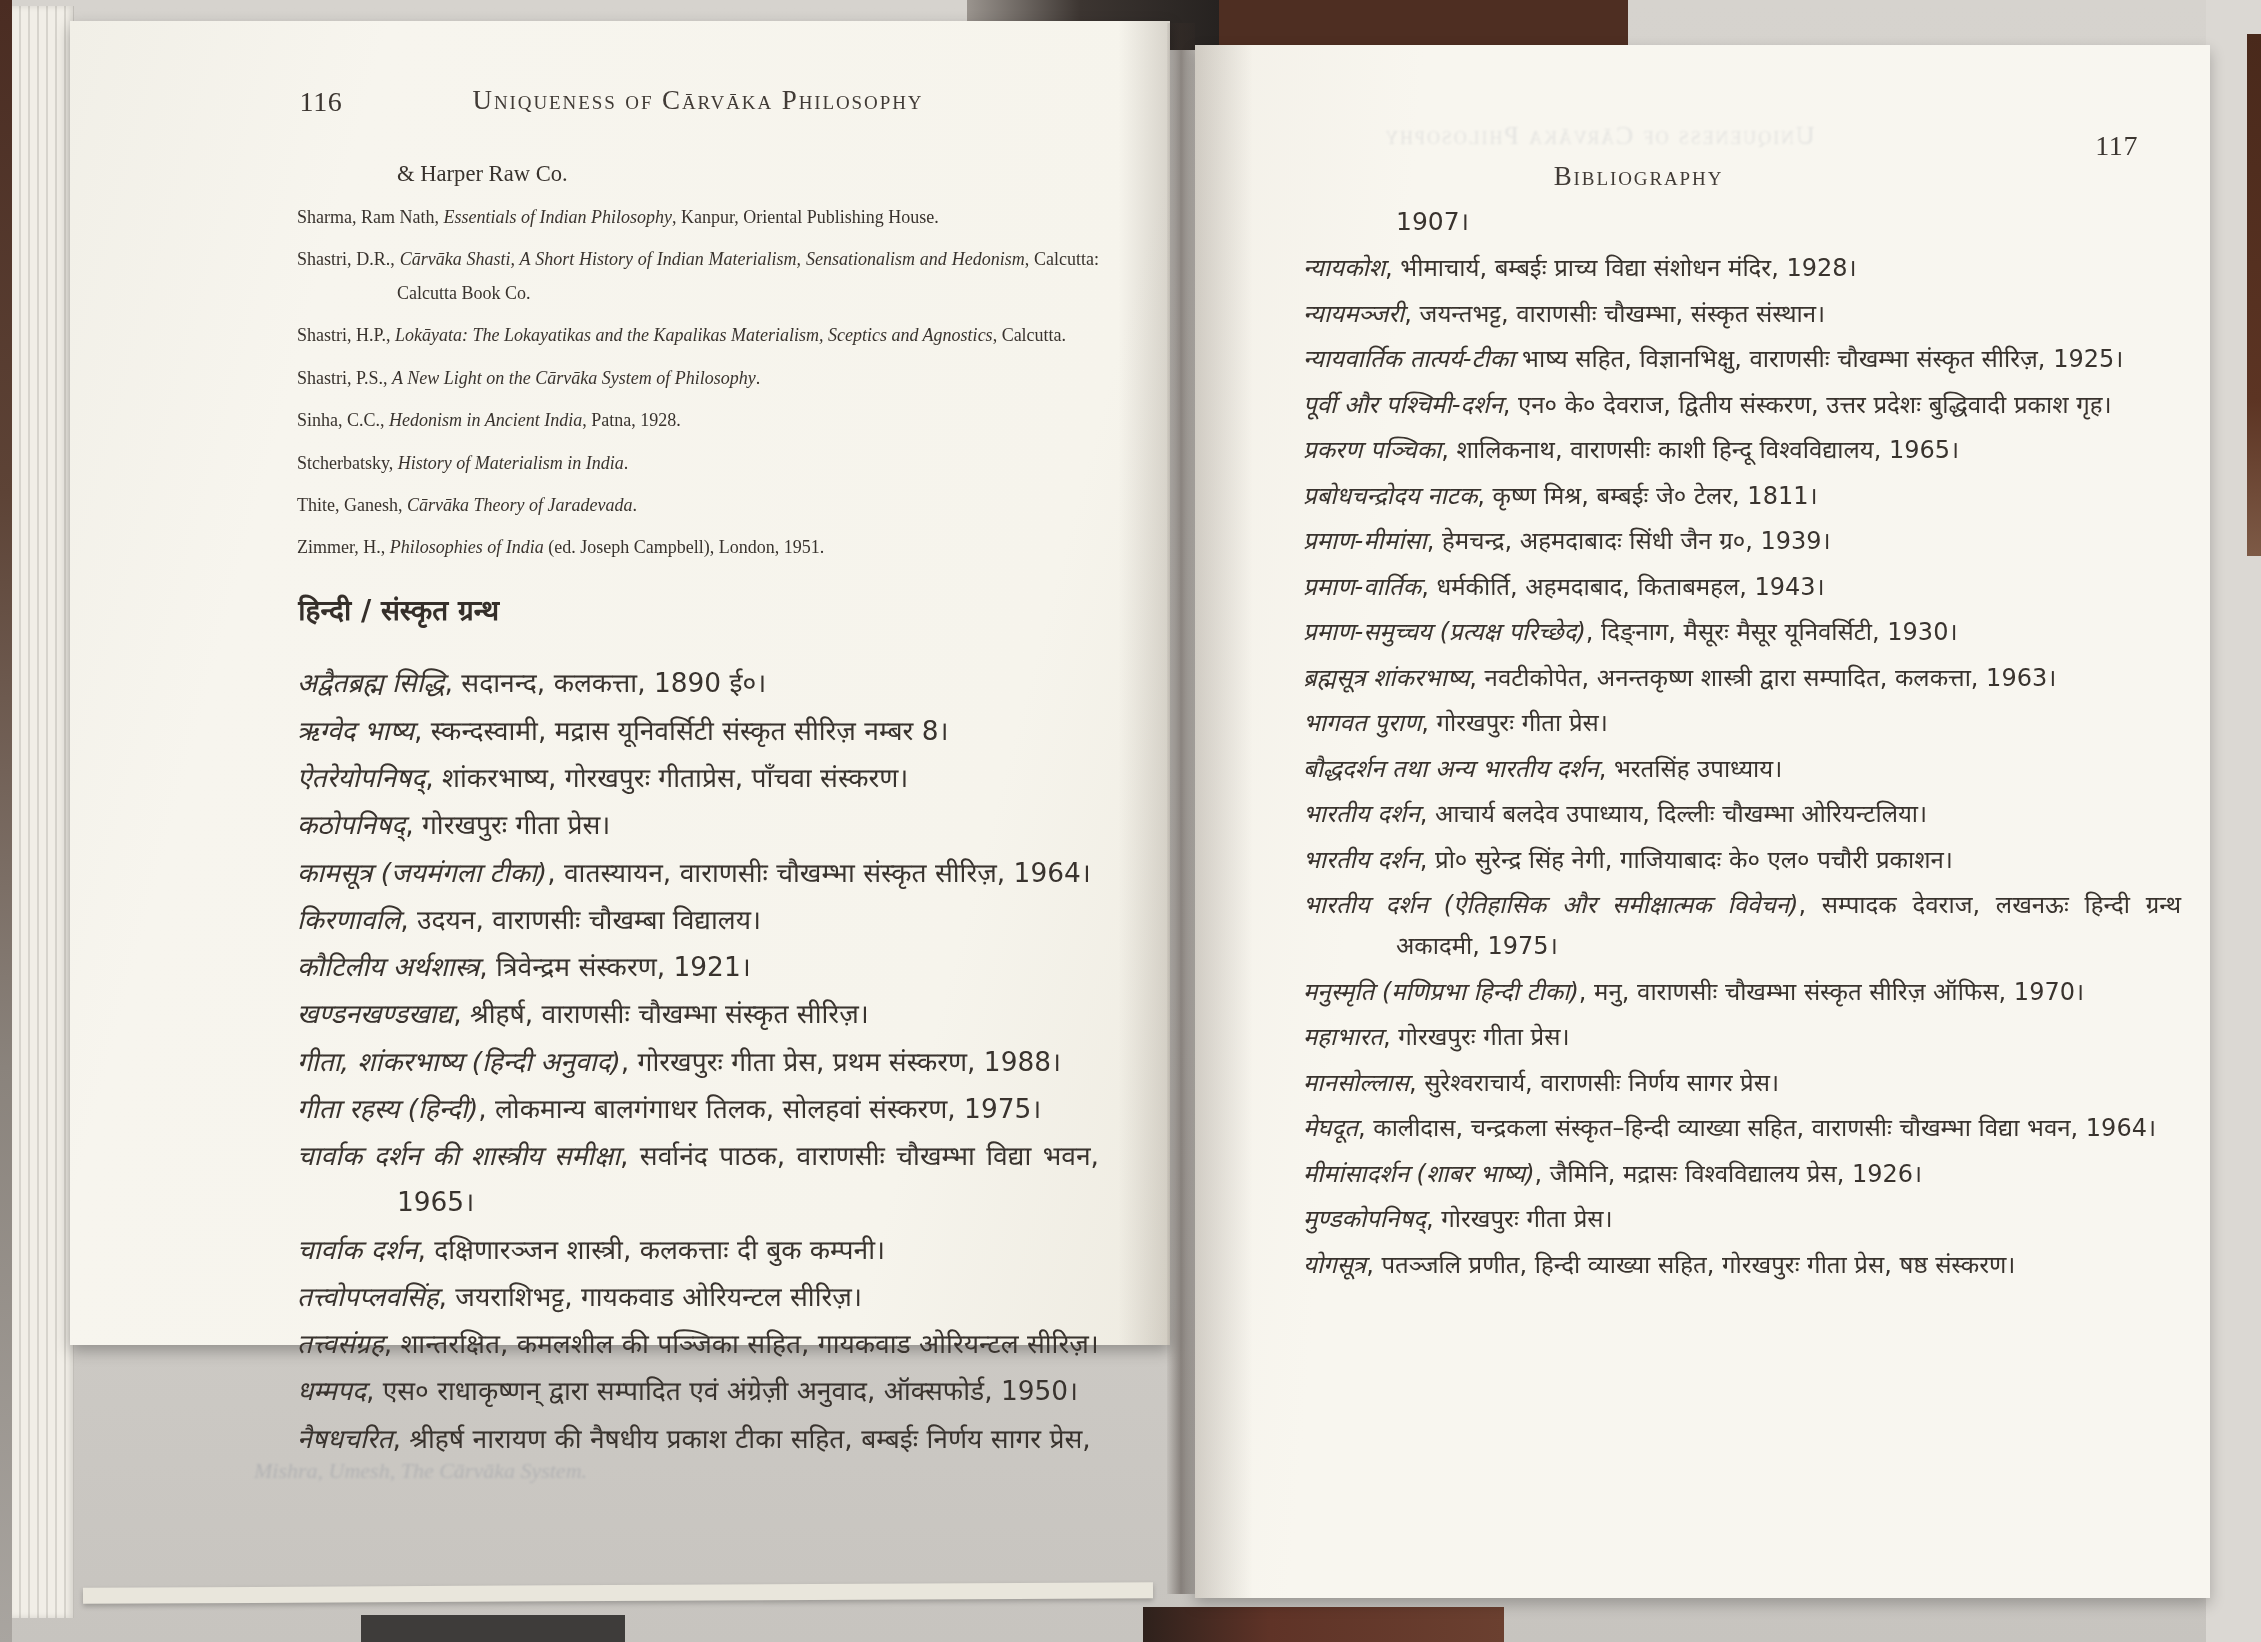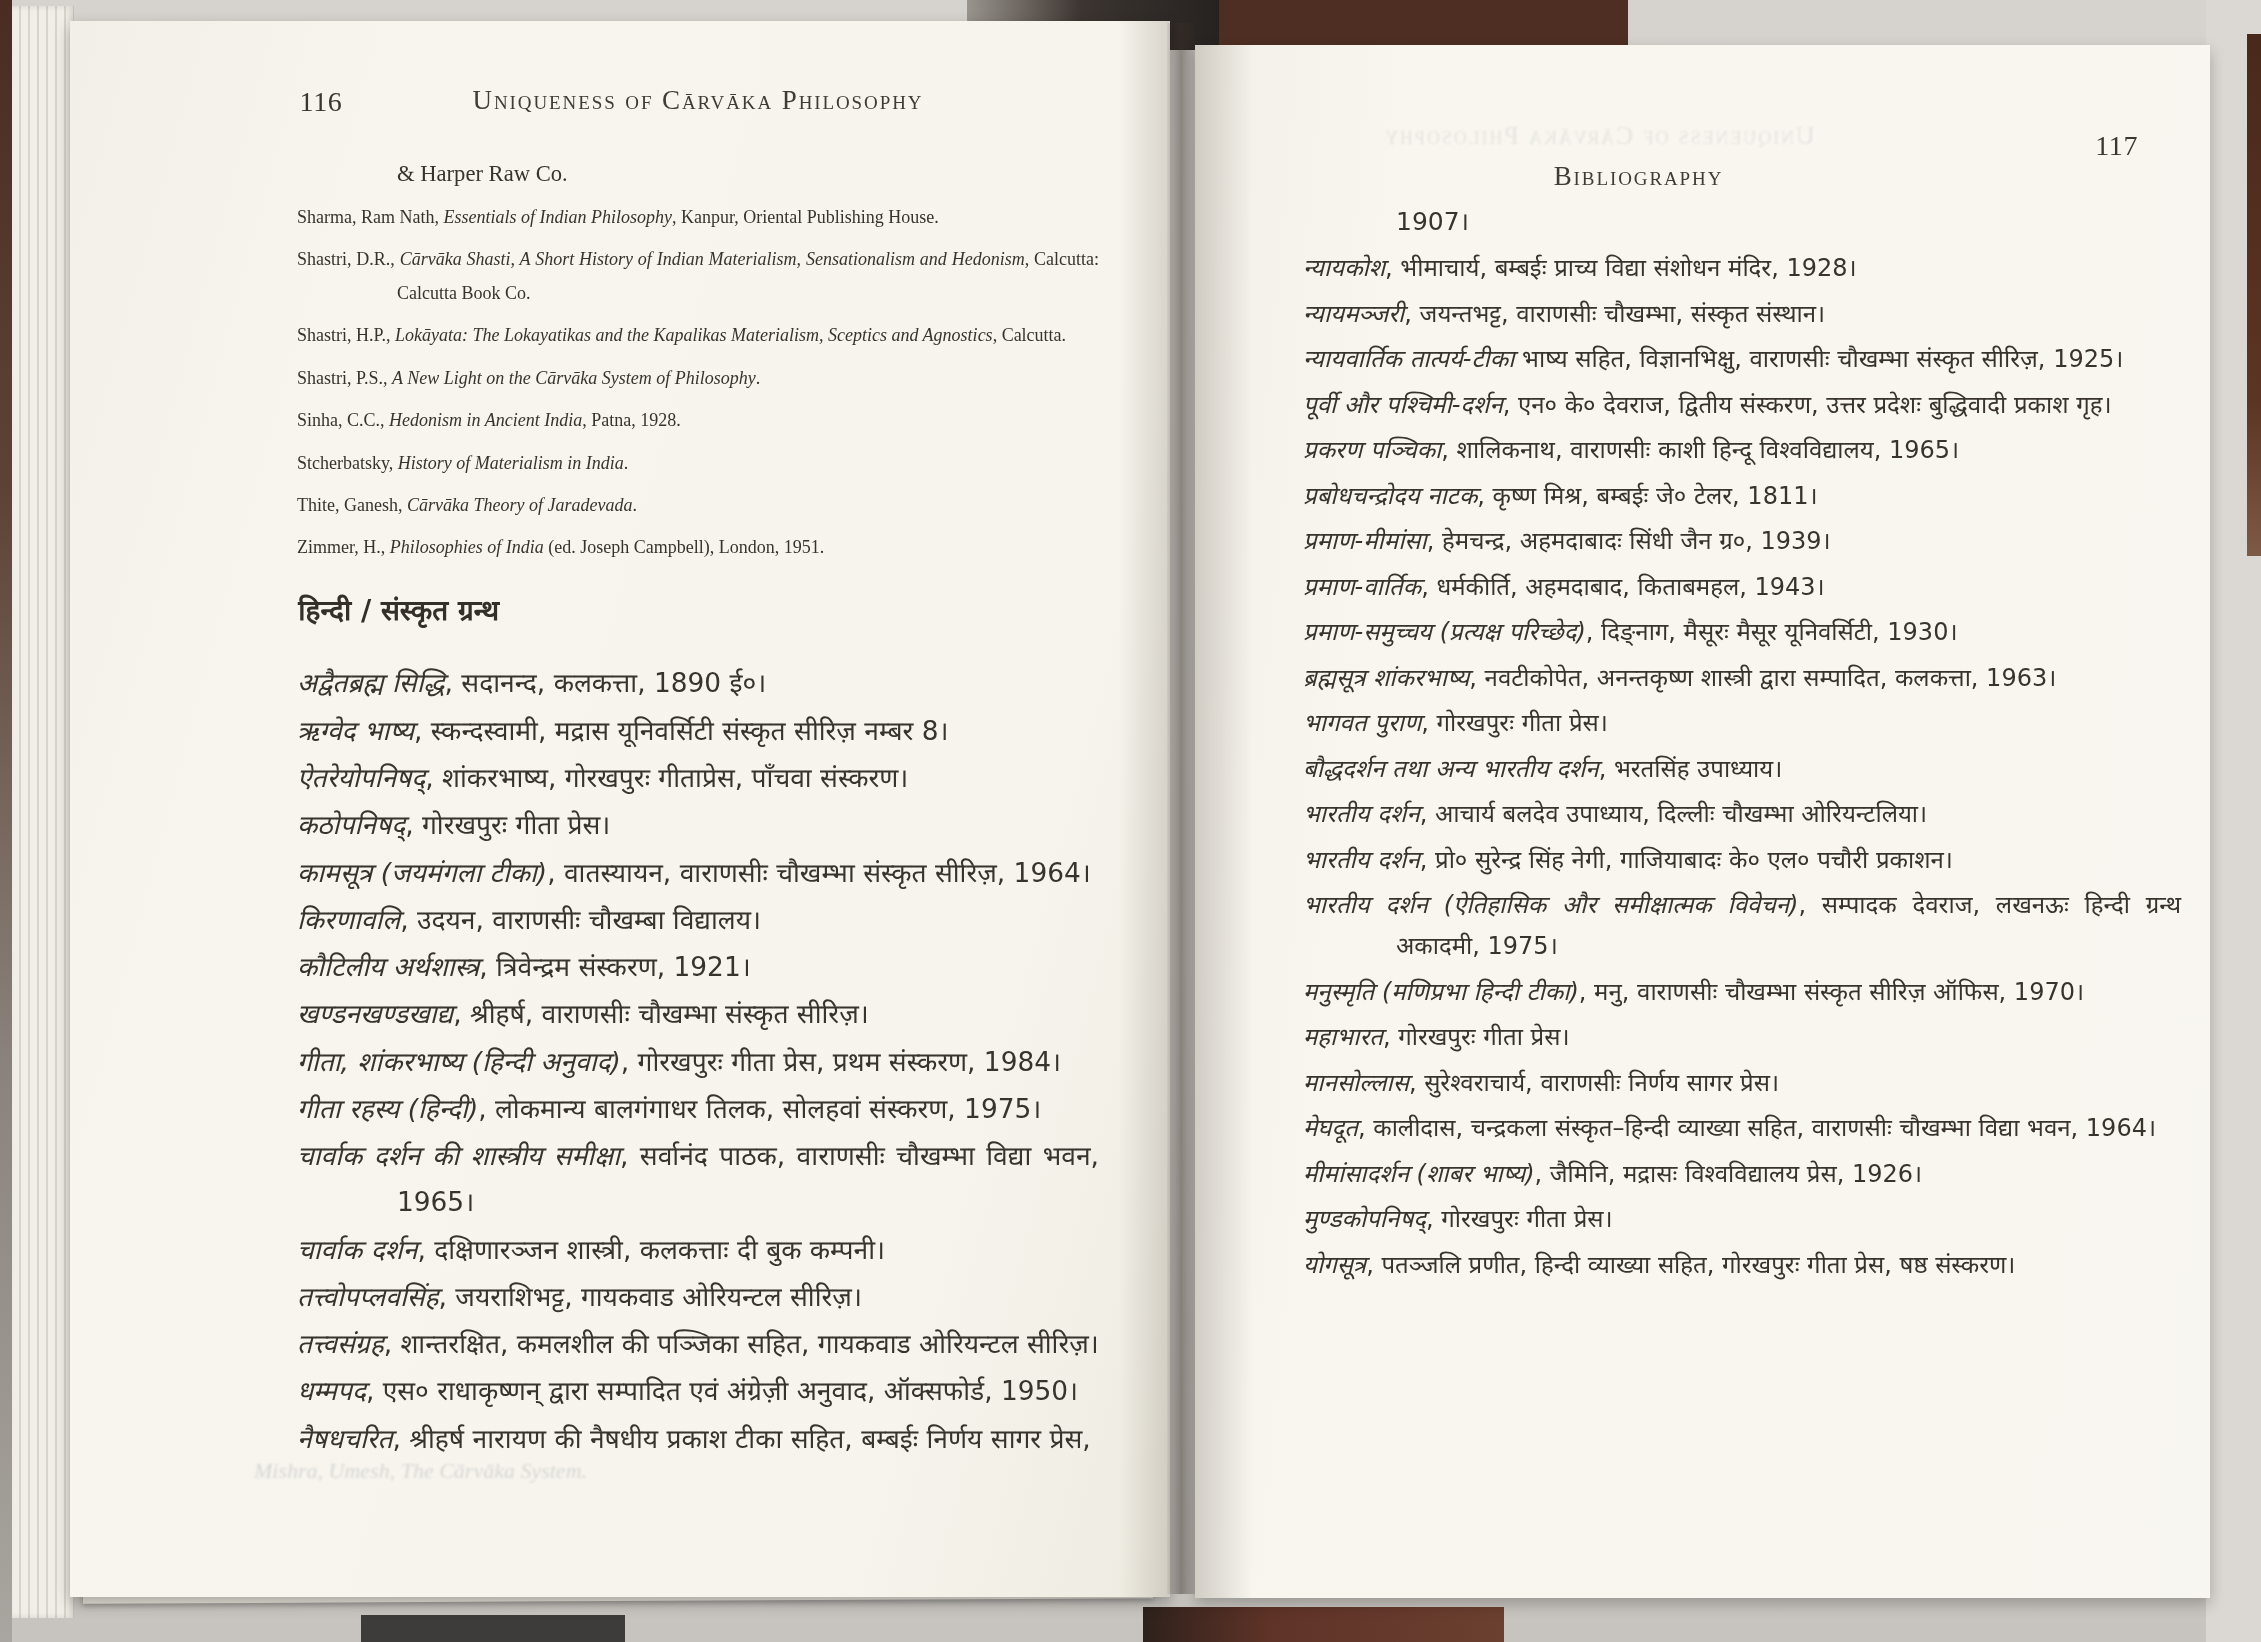--- a/index.html
+++ b/index.html
@@ -20,21 +20,21 @@
   .bg-bottom-black { position:absolute; left:361px; bottom:0; width:264px; height:27px; background:#3e3c3a; }
   .bg-bottom-brown { position:absolute; left:1143px; bottom:0; width:361px; height:35px;
     background:linear-gradient(90deg,#2e211c 0%, #5f3327 35%, #6b4030 100%); }
   
   .page-stack { position:absolute; left:11.6px; top:6.4px; width:62px; height:1612px;
     background:repeating-linear-gradient(90deg,#f1eee7 0px,#f1eee7 7px,#d7d4cd 7px,#d7d4cd 9px);
     box-shadow:inset -3.9px 0 6.4px rgba(0,0,0,0.12); }
   
   .page { position:absolute; box-sizing:border-box; color:#39332e; }
   .page-left {
-    left:70px; top:20.6px; width:1100px; height:1576px;
+    left:70px; top:20.6px; width:1100px; height:1324px;
     padding:64px 71px 0 227px;
     background:linear-gradient(105deg,#f1efe7 0%, #f7f5ee 22%, #f6f4ec 78%, #eeebe1 100%);
     box-shadow:0 6.4px 14px rgba(0,0,0,0.28);
   }
   .page-left::after { content:""; position:absolute; right:0; top:0; width:52px; height:100%;
     background:linear-gradient(90deg, rgba(90,78,66,0) 0%, rgba(90,78,66,0.20) 100%); }
   .underpage { position:absolute; left:83px; top:1585px; width:1070px; height:15.5px;
     background:#e9e6dc; transform:rotate(-0.3deg); box-shadow:0 2.6px 5.2px rgba(0,0,0,0.22); }
   .gutter { position:absolute; left:1167px; top:23px; width:28px; height:1571px;
     background:linear-gradient(90deg, rgba(55,45,40,0.05) 0%, rgba(55,45,40,0.45) 50%, rgba(55,45,40,0.18) 100%); }
@@ -126,21 +126,21 @@
         <p class="entry hi"><i>कठोपनिषद्</i><span>, गोरखपुरः गीता प्रेस।</span></p>
 
         <p class="entry hi"><i>कामसूत्र (जयमंगला टीका)</i><span>, वातस्यायन, वाराणसीः चौखम्भा संस्कृत सीरिज़, 1964।</span></p>
 
         <p class="entry hi"><i>किरणावलि</i><span>, उदयन, वाराणसीः चौखम्बा विद्यालय।</span></p>
 
         <p class="entry hi"><i>कौटिलीय अर्थशास्त्र</i><span>, त्रिवेन्द्रम संस्करण, 1921।</span></p>
 
         <p class="entry hi"><i>खण्डनखण्डखाद्य</i><span>, श्रीहर्ष, वाराणसीः चौखम्भा संस्कृत सीरिज़।</span></p>
 
-        <p class="entry hi"><i>गीता, शांकरभाष्य (हिन्दी अनुवाद)</i><span>, गोरखपुरः गीता प्रेस, प्रथम संस्करण, 1984।</span></p>
+        <p class="entry hi"><i>गीता, शांकरभाष्य (हिन्दी अनुवाद)</i><span>, गोरखपुरः गीता प्रेस, प्रथम संस्करण, 1988।</span></p>
 
         <p class="entry hi"><i>गीता रहस्य (हिन्दी)</i><span>, लोकमान्य बालगंगाधर तिलक, सोलहवां संस्करण, 1975।</span></p>
 
         <p class="entry hi"><i>चार्वाक दर्शन की शास्त्रीय समीक्षा</i><span>, सर्वानंद पाठक, वाराणसीः चौखम्भा विद्या भवन, 1965।</span></p>
 
         <p class="entry hi"><i>चार्वाक दर्शन</i><span>, दक्षिणारञ्जन शास्त्री, कलकत्ताः दी बुक कम्पनी।</span></p>
 
         <p class="entry hi"><i>तत्त्वोपप्लवसिंह</i><span>, जयराशिभट्ट, गायकवाड ओरियन्टल सीरिज़।</span></p>
 
         <p class="entry hi"><i>तत्त्वसंग्रह</i><span>, शान्तरक्षित, कमलशील की पञ्जिका सहित, गायकवाड ओरियन्टल सीरिज़।</span></p>

